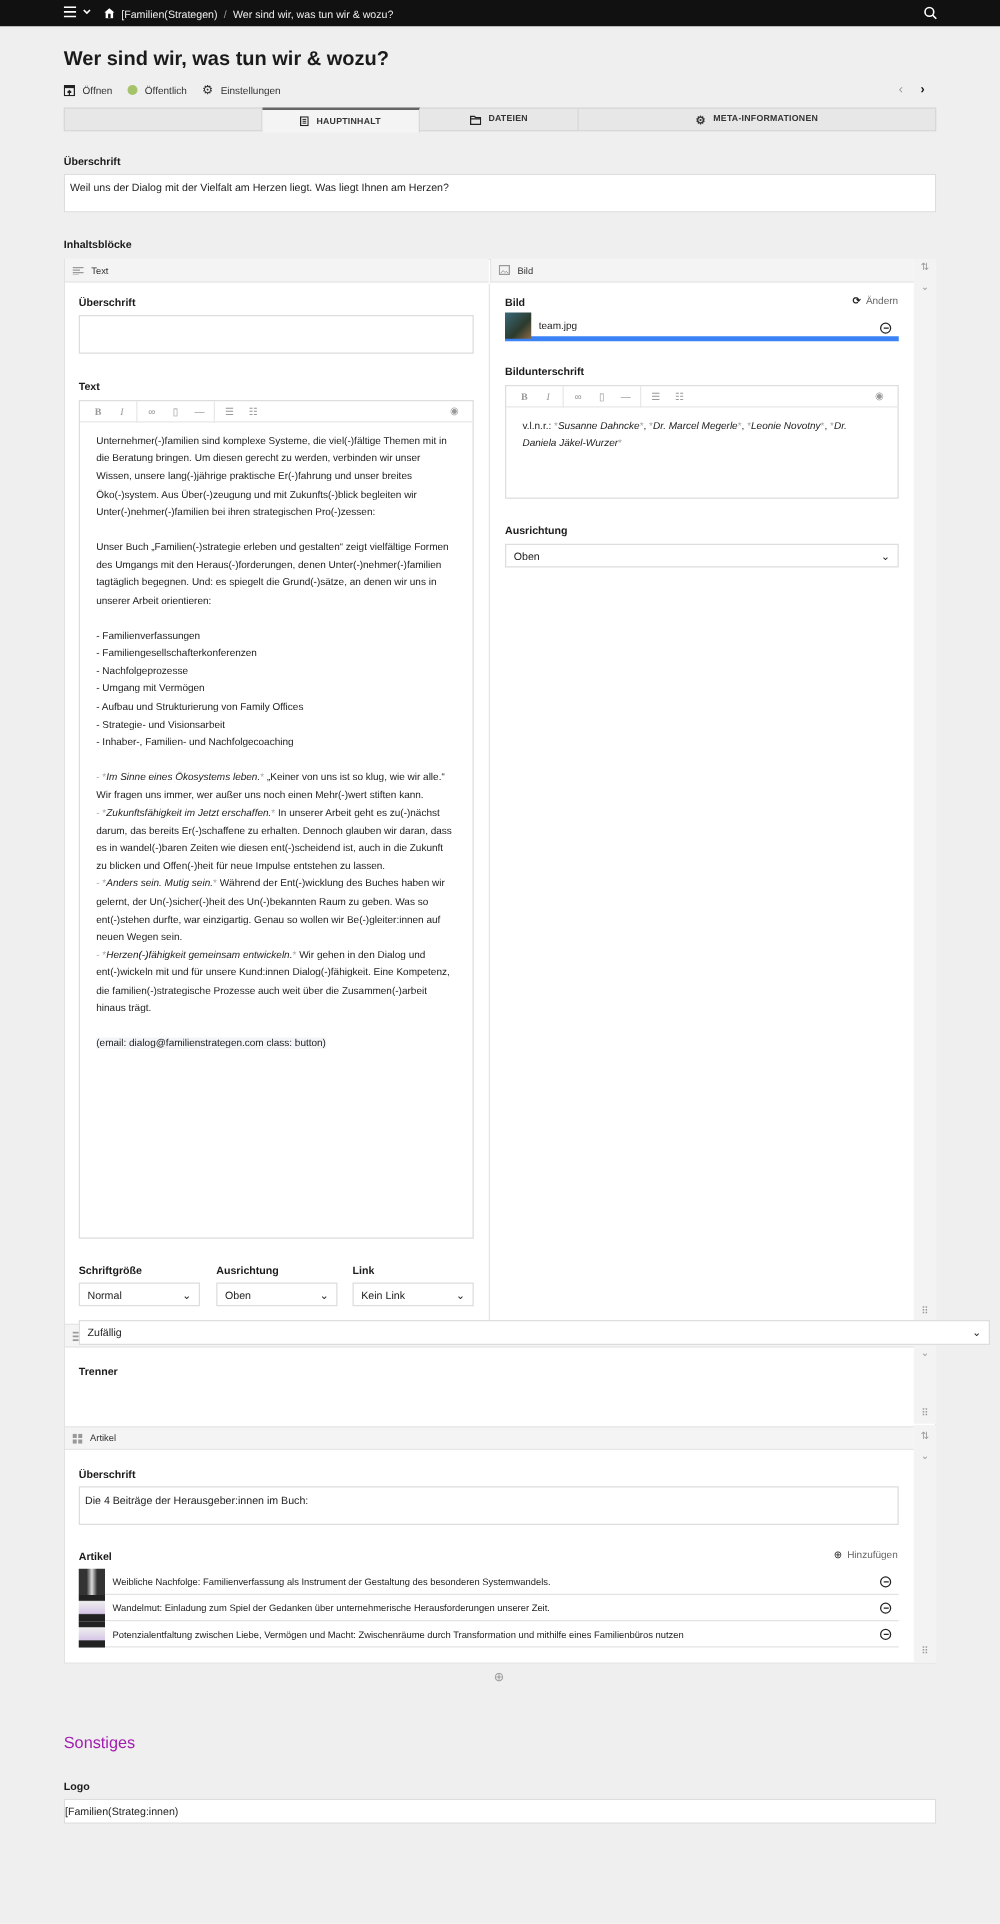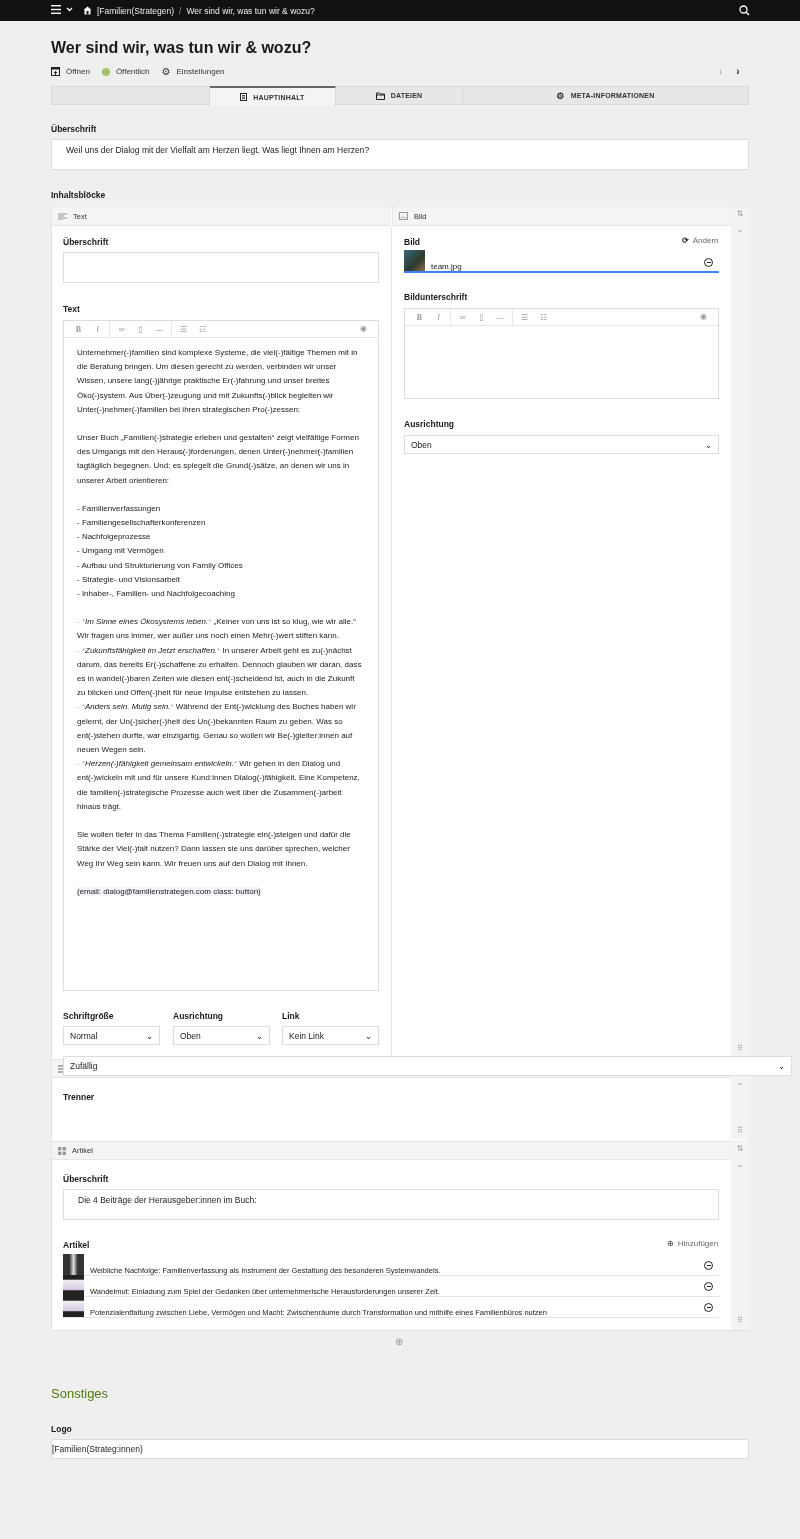--- a/index.html
+++ b/index.html
@@ -10,36 +10,36 @@
 .topbar .search{position:absolute;left:739px;top:5px}
 .title{position:absolute;left:51px;top:39px;font-size:16px;font-weight:bold;color:#1a1a1a}
 .actions{position:absolute;left:51px;top:66px;display:flex;align-items:center;font-size:8px;color:#333}
 .actions .act{display:flex;align-items:center;gap:6px;margin-right:12px}
 .dot{width:8px;height:8px;border-radius:50%;background:#a5c36b;display:inline-block}
 .pager{position:absolute;left:719px;top:66px;display:flex;gap:14px;font-size:10px}
 .tabs{position:absolute;left:51px;top:86px;width:698px;height:19px;display:flex;background:#e7e7e7;border:1px solid #d8d8d8}
 .tab{display:flex;align-items:center;justify-content:center;gap:6px;font-size:7px;font-weight:bold;letter-spacing:.2px;color:#333;border-right:1px solid #d8d8d8}
 .tab.active{background:#f4f4f4;border-top:2px solid #666;margin-top:-1px;height:20px}
 .lbl{position:absolute;font-size:8.5px;font-weight:bold;color:#1a1a1a}
-.input{position:absolute;background:#fff;border:1px solid #ddd;font-size:8.5px;padding:5px 14px;color:#222}
+.input{position:absolute;background:#fff;border:1px solid #ddd;font-size:8.5px;padding:5px 4px;color:#222}
 .blocks{position:absolute;left:51px;top:207px;width:698px;height:1124px;background:#fff;border:1px solid #e2e2e2}
 .bhead{position:absolute;height:19px;background:#f4f4f4;border-bottom:1px solid #e6e6e6;display:flex;align-items:center;gap:6px;padding-left:6px;font-size:7.5px;color:#333}
 .side{position:absolute;left:731px;width:18px;background:#f3f3f3}
 .sideicon{position:absolute;left:733px;font-size:8px;color:#999;width:14px;text-align:center}
 .editor{position:absolute;background:#fff;border:1px solid #ddd}
 .toolbar{height:17px;border-bottom:1px solid #e8e8e8;display:flex;align-items:center;padding-left:5px;gap:0;font-size:8px;color:#999;position:relative}
 .toolbar span{width:19px;text-align:center}
 .toolbar .sep{width:1px;height:17px;background:#e8e8e8;margin:0 2px}
 .toolbar .eye{position:absolute;right:5px;top:3px}
 .content{padding:8px 13px;font-size:8px;line-height:14.2px;color:#222}
 .content p{margin-bottom:14px}
 .content i{font-style:italic}
 .q{color:#aaa}
 .select{position:absolute;background:#fff;border:1px solid #ddd;font-size:8.5px;padding:4px 6px;display:flex;justify-content:space-between;align-items:center}
-.artrow{position:absolute;left:63px;width:656px;height:21px;border-bottom:1px solid #e3e3e3;display:flex;align-items:flex-end;font-size:7.5px;color:#222}
+.artrow{position:absolute;left:63px;width:656px;height:21px;border-bottom:1px solid #e3e3e3;display:flex;align-items:center;font-size:7.5px;color:#222}
 .thumb{width:21px;height:21px;background:linear-gradient(#222,#555);margin-right:6px;flex:none}
 .minus{position:absolute;right:6px;width:9px;height:9px;border:1.2px solid #222;border-radius:50%}
 .minus:after{content:"";position:absolute;left:1.5px;top:3px;width:4px;height:1.2px;background:#222}
 </style>
 </head>
 <body>
 
 <div class="topbar">
   <div class="menu">
     <svg width="10" height="9">
@@ -178,21 +178,20 @@
       <span style="display:block">- Aufbau und Strukturierung von Family Offices</span>
       <span style="display:block">- Strategie- und Visionsarbeit</span>
       <span style="display:block">- Inhaber-, Familien- und Nachfolgecoaching</span>
     </p>
     <p>
       <span style="display:block"><span class="q">- *</span><i>Im Sinne eines Ökosystems leben.</i><span class="q">*</span><span> „Keiner von uns ist so klug, wie wir alle.“ Wir fragen uns immer, wer außer uns noch einen Mehr(-)wert stiften kann.</span></span>
       <span style="display:block"><span class="q">- *</span><i>Zukunftsfähigkeit im Jetzt erschaffen.</i><span class="q">*</span><span> In unserer Arbeit geht es zu(-)nächst darum, das bereits Er(-)schaffene zu erhalten. Dennoch glauben wir daran, dass es in wandel(-)baren Zeiten wie diesen ent(-)scheidend ist, auch in die Zukunft zu blicken und Offen(-)heit für neue Impulse entstehen zu lassen.</span></span>
       <span style="display:block"><span class="q">- *</span><i>Anders sein. Mutig sein.</i><span class="q">*</span><span> Während der Ent(-)wicklung des Buches haben wir gelernt, der Un(-)sicher(-)heit des Un(-)bekannten Raum zu geben. Was so ent(-)stehen durfte, war einzigartig. Genau so wollen wir Be(-)gleiter:innen auf neuen Wegen sein.</span></span>
       <span style="display:block"><span class="q">- *</span><i>Herzen(-)fähigkeit gemeinsam entwickeln.</i><span class="q">*</span><span> Wir gehen in den Dialog und ent(-)wickeln mit und für unsere Kund:innen Dialog(-)fähigkeit. Eine Kompetenz, die familien(-)strategische Prozesse auch weit über die Zusammen(-)arbeit hinaus trägt.</span></span>
     </p>
-    <p>Sie wollen tiefer in das Thema Familien(-)strategie ein(-)steigen und dafür die Stärke der Viel(-)falt nutzen? Dann lassen sie uns darüber sprechen, welcher Weg Ihr Weg sein kann. Wir freuen uns auf den Dialog mit Ihnen.</p>
     <p style="background:#f3f5f8;display:inline">(email: dialog@familienstrategen.com class: button)</p>
   </div>
 </div>
 
 <div class="lbl" style="left:63px;top:1011px">Schriftgröße</div>
 <div class="select" style="left:63px;top:1026px;width:97px;height:19px">
     <span>Normal</span>
     <span>⌄</span>
   </div>
 <div class="lbl" style="left:173px;top:1011px">Ausrichtung</div>
@@ -204,39 +203,42 @@
 <div class="select" style="left:282px;top:1026px;width:97px;height:19px">
     <span>Kein Link</span>
     <span>⌄</span>
   </div>
 
 <div class="lbl" style="left:404px;top:237px">Bild</div>
 <div style="position:absolute;left:682px;top:236px;font-size:8px;color:#666;display:flex;gap:4px;align-items:center">
   <span style="color:#222;font-weight:bold">⟳</span>
   <span>Ändern</span>
 </div>
-<div style="position:absolute;left:404px;top:251px;width:315px;height:22px;border-bottom:2px solid #3b82f6;display:flex;align-items:flex-end;font-size:8px">
+<div style="position:absolute;left:404px;top:251px;width:315px;height:22px;border-bottom:4px solid #3b82f6;display:flex;align-items:center;font-size:8px">
   <div style="width:21px;height:21px;background:linear-gradient(135deg,#3a6a7a,#2b3a2c 60%,#8a6a4a);margin-right:6px"></div>
   <span>team.jpg</span>
   <span class="minus" style="top:7px"></span>
 </div>
 
 <div class="lbl" style="left:404px;top:292px">Bildunterschrift</div>
 <div class="editor" style="left:404px;top:308px;width:315px;height:91px">
   <div class="toolbar">
     <span style="font-family:'Liberation Serif',serif;font-weight:bold">B</span>
     <span style="font-family:'Liberation Serif',serif;font-style:italic">I</span>
     <i class="sep"></i>
     <span>∞</span>
     <span>▯</span>
     <span>—</span>
     <i class="sep"></i>
     <span>☰</span>
     <span>☷</span>
     <span class="eye">◉</span>
+  </div>
+  <div class="content">
+    <span>v.l.n.r.: </span><span class="q">*</span><i>Susanne Dahncke</i><span class="q">*</span>, <span class="q">*</span><i>Dr. Marcel Megerle</i><span class="q">*</span>, <span class="q">*</span><i>Leonie Novotny</i><span class="q">*</span>, <span class="q">*</span><i>Dr. Daniela Jäkel-Wurzer</i><span class="q">*</span>
   </div>
 </div>
 <div class="lbl" style="left:404px;top:419px">Ausrichtung</div>
 <div class="select" style="left:404px;top:435px;width:315px;height:19px">
     <span>Oben</span>
     <span>⌄</span>
   </div>
 
 <div class="bhead" style="left:52px;top:1059px;width:679px;border-top:1px solid #e6e6e6">
   <svg width="9" height="8">
@@ -278,15 +280,15 @@
   <span class="minus" style="top:6px"></span>
 </div>
 <div class="artrow" style="top:1297px">
   <div class="thumb" style="background:linear-gradient(#222 20%,#eee 25%,#d8c8e8 70%,#222 75%)"></div>
   <span>Potenzialentfaltung zwischen Liebe, Vermögen und Macht: Zwischenräume durch Transformation und mithilfe eines Familienbüros nutzen</span>
   <span class="minus" style="top:6px"></span>
 </div>
 
 <div style="position:absolute;left:395px;top:1336px;font-size:10px;color:#999">⊕</div>
 
-<div style="position:absolute;left:51px;top:1386px;font-size:13px;color:#4d7c0f">Sonstiges</div>
+<div style="position:absolute;left:51px;top:1386px;font-size:13px;color:#a21caf">Sonstiges</div>
 <div class="lbl" style="left:51px;top:1424px">Logo</div>
 <div class="input" style="left:51px;top:1439px;width:698px;height:20px;padding:4px 0">[Familien(Strateg:innen)</div>
 
 </body></html>

